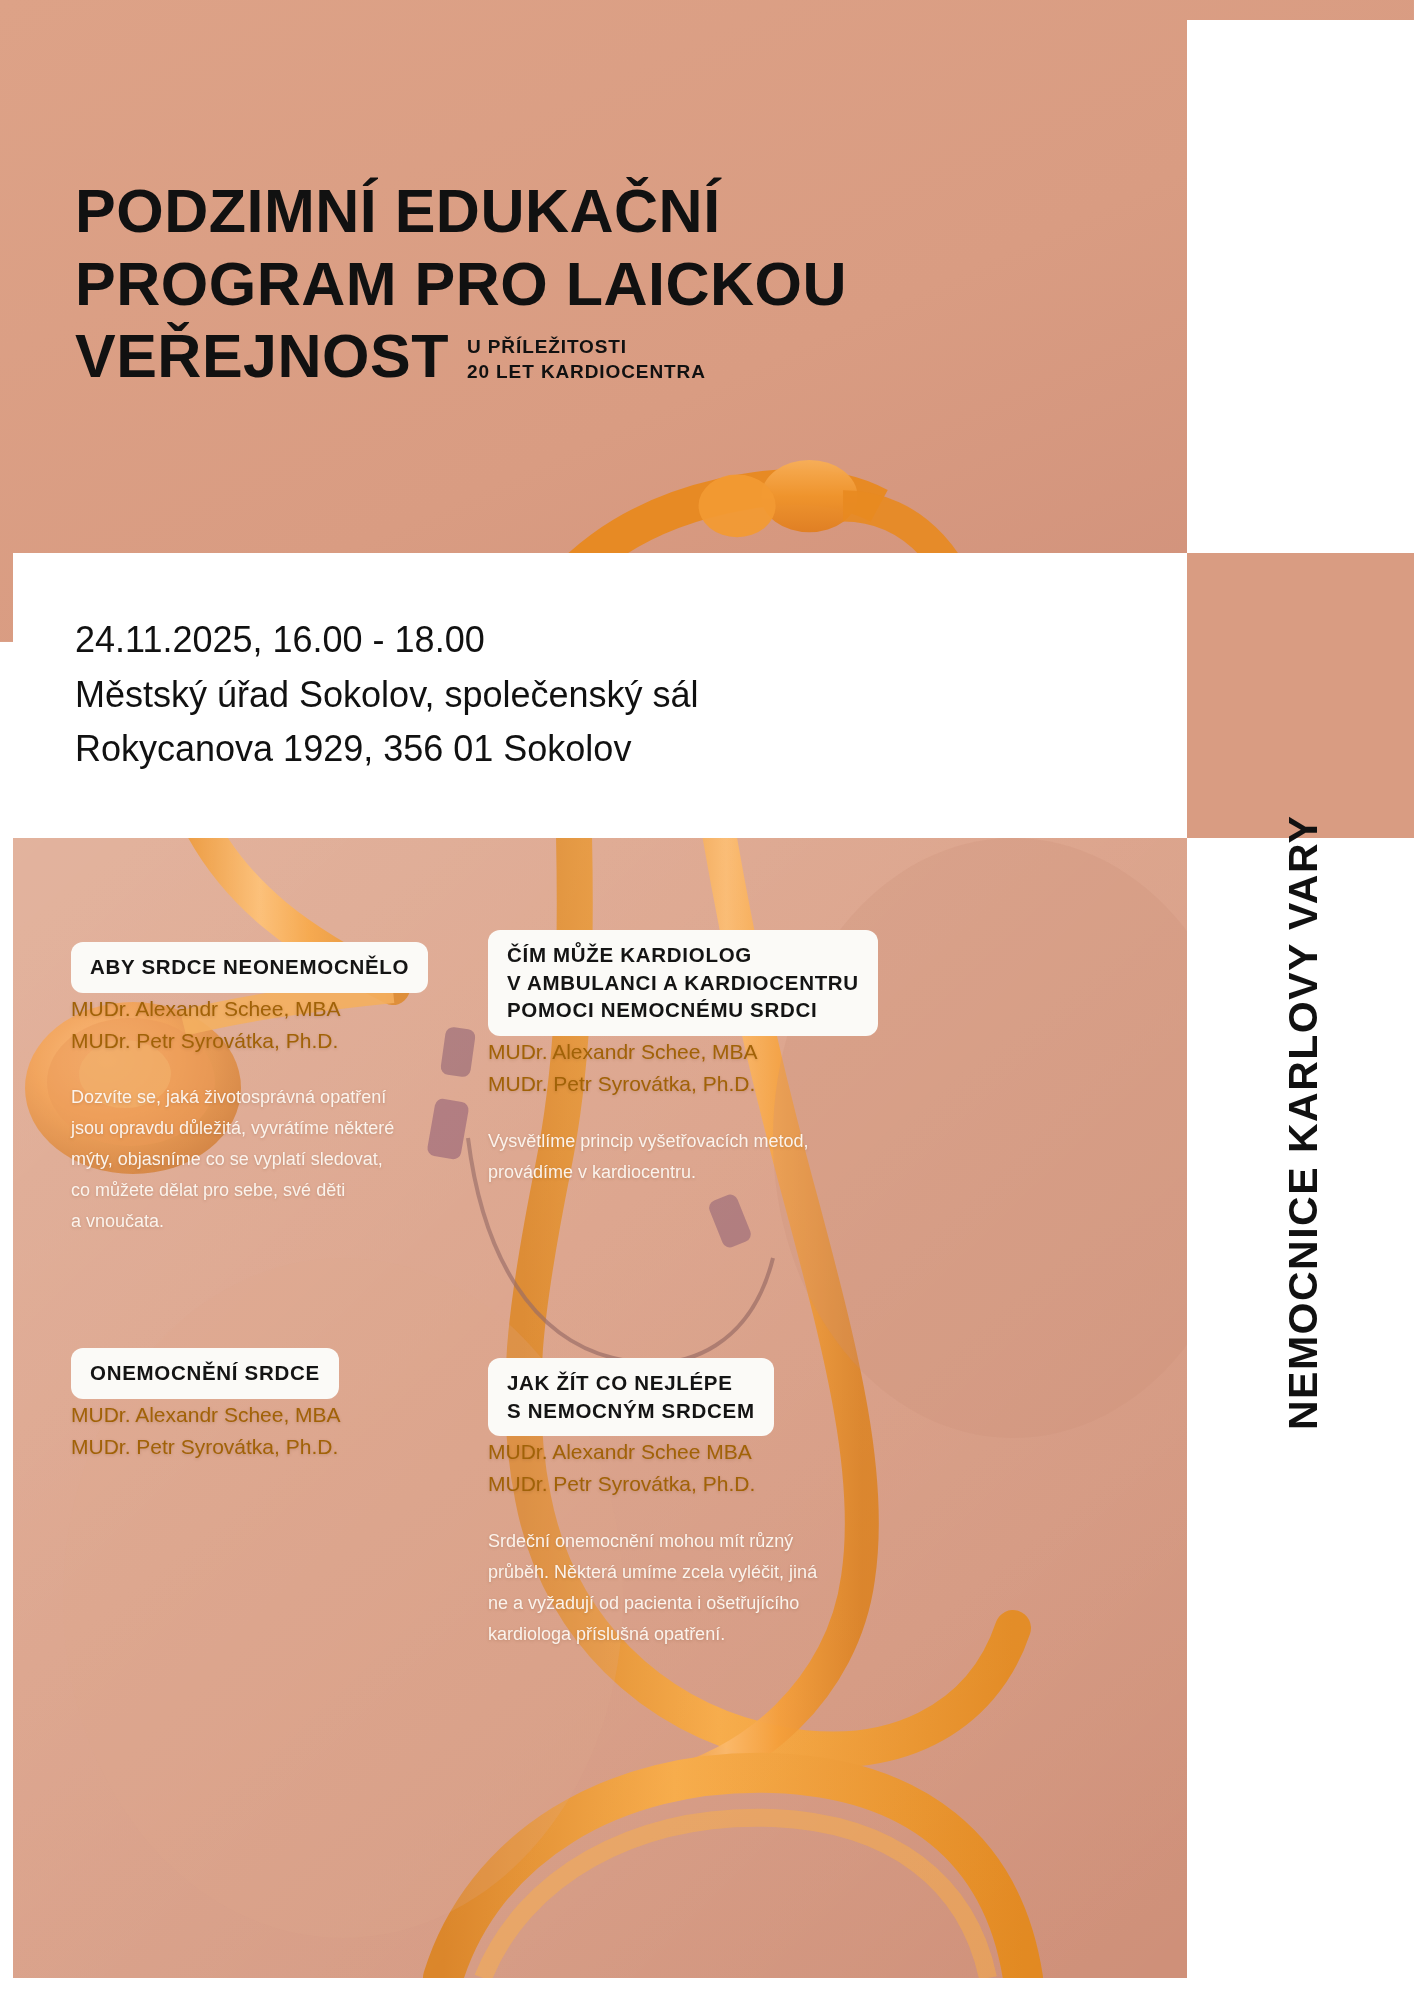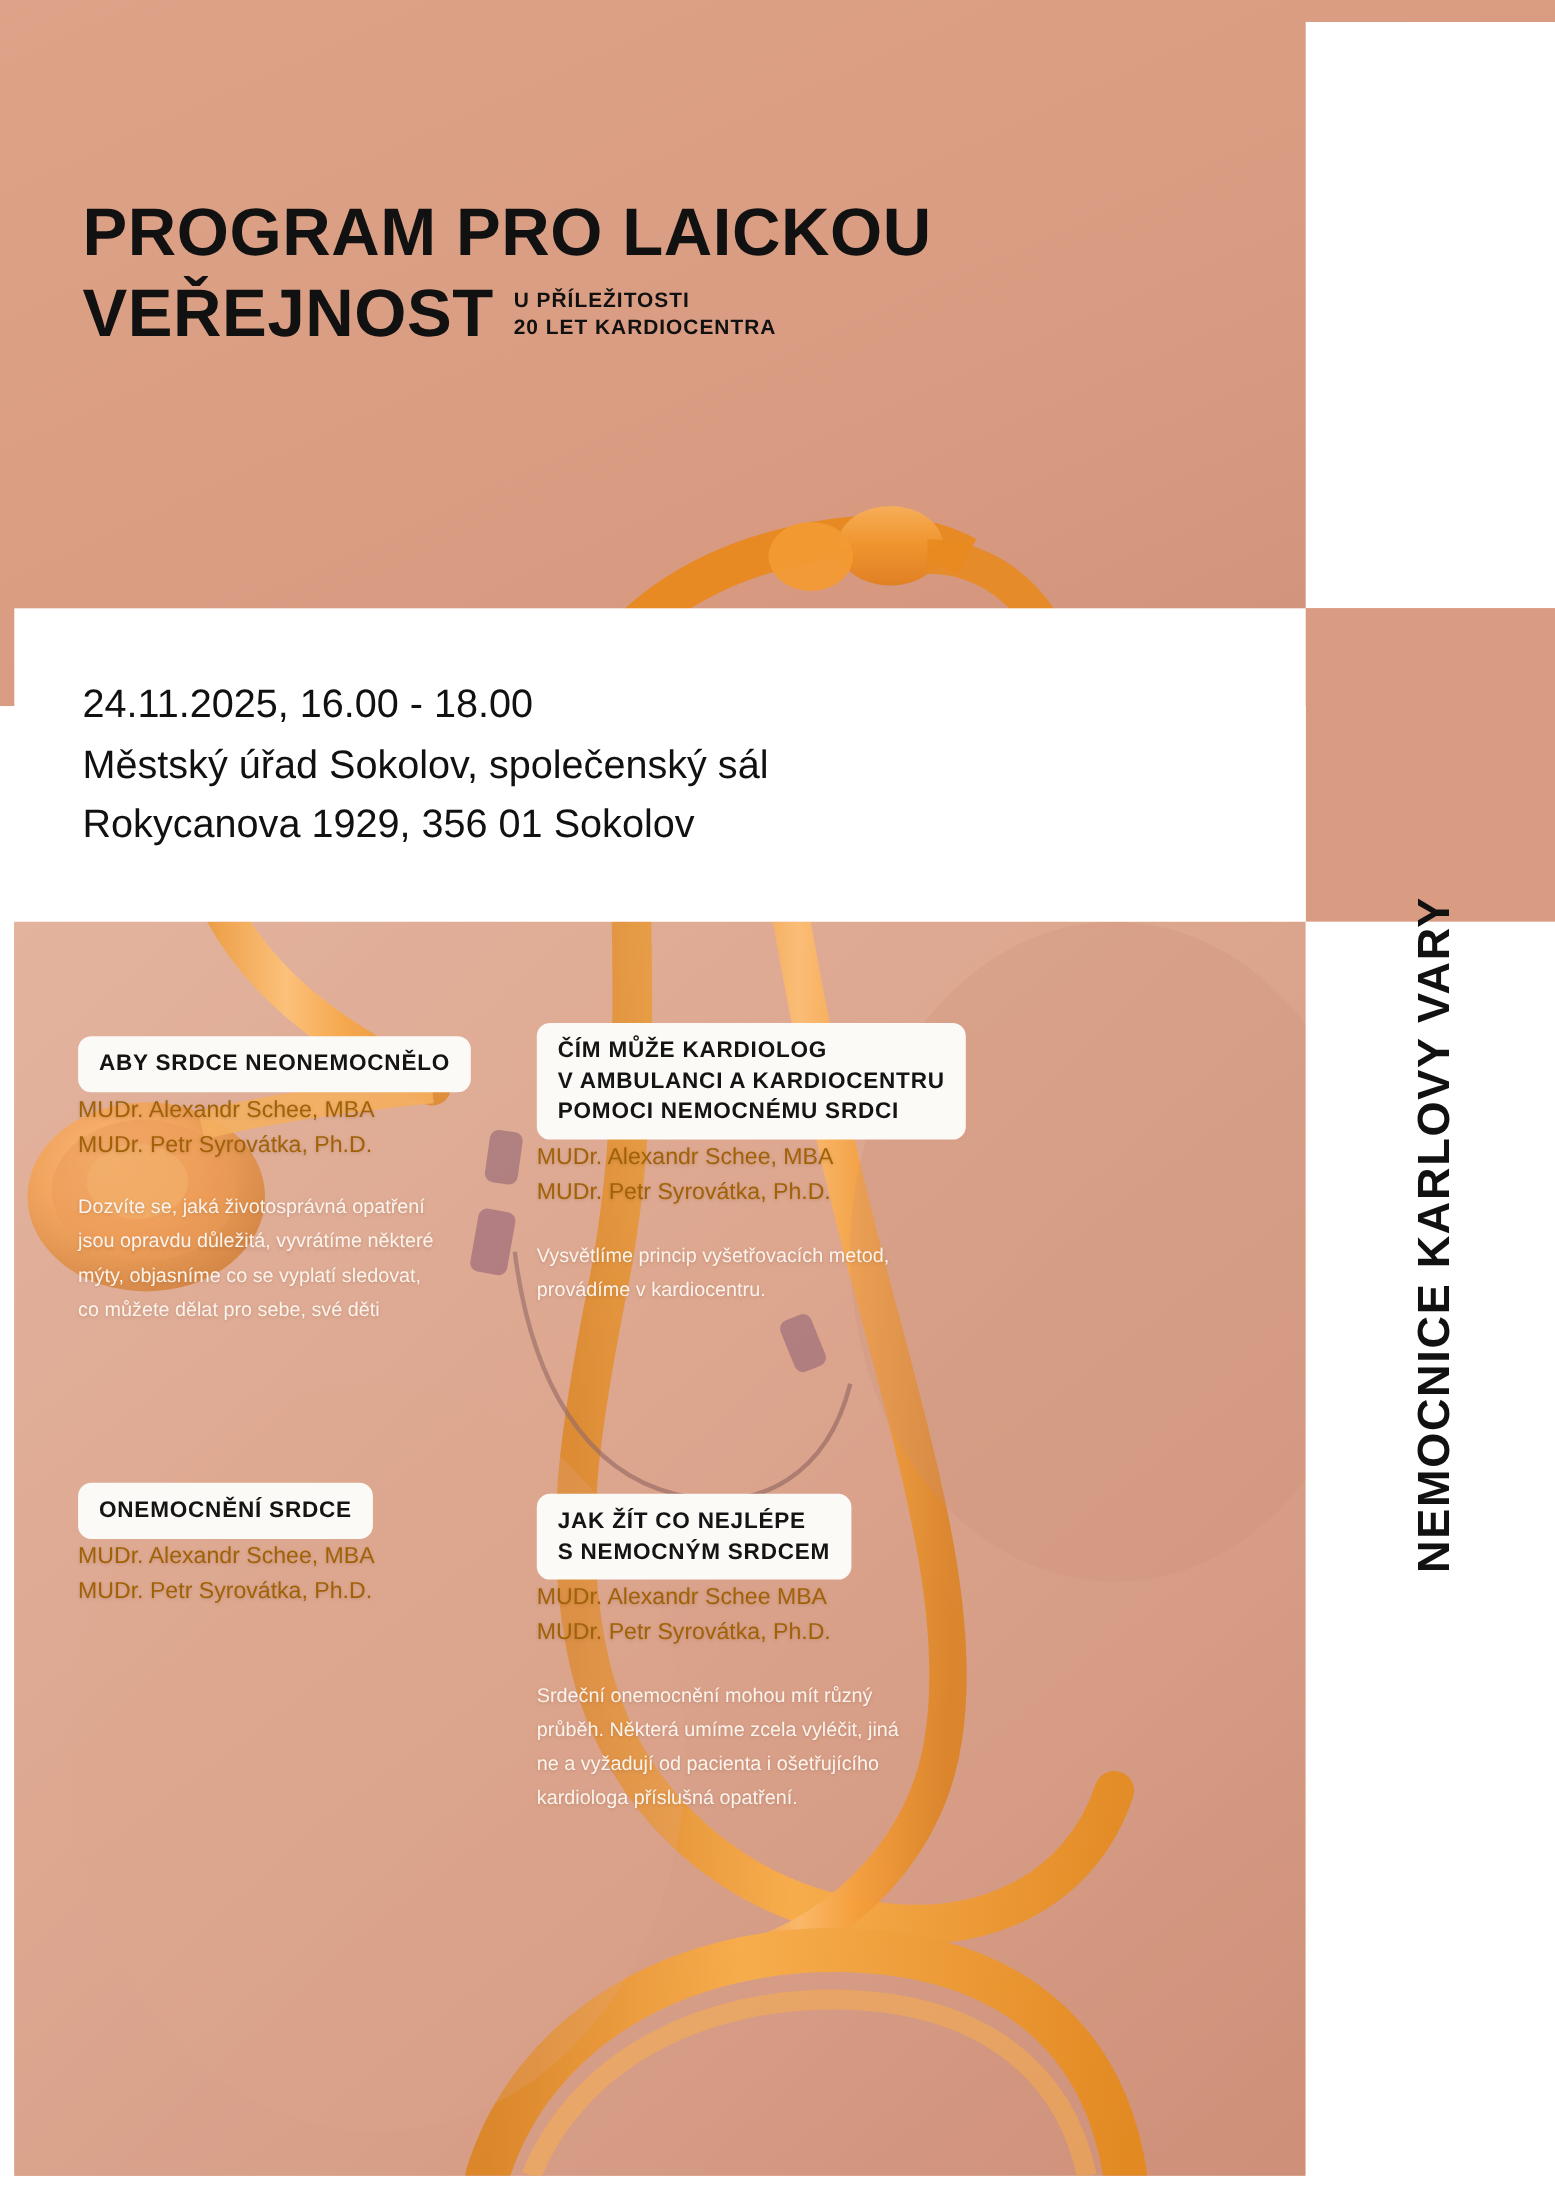--- a/index.html
+++ b/index.html
@@ -191,20 +191,21 @@
       </defs>
       <rect x="0" y="0" width="1174" height="533" fill="url(#hg)"></rect>
       <path d="M430 533 C 470 470, 520 430, 600 412 C 660 398, 700 404, 730 420" stroke="#e8891f" stroke-width="30" fill="none" opacity="0.95"></path>
       <ellipse cx="672" cy="412" rx="40" ry="30" fill="url(#og1)" opacity="0.98"></ellipse>
       <ellipse cx="612" cy="420" rx="32" ry="26" fill="#f29a33" opacity="0.95"></ellipse>
       <path d="M700 420 C 760 420, 800 470, 810 533" stroke="#e88a20" stroke-width="26" fill="none" opacity="0.9"></path>
       <path d="M470 533 C 490 500, 520 478, 560 468" stroke="#cf7f45" stroke-width="9" fill="none" opacity="0.55"></path>
     </svg>
 
     <div id="title-block">
+      <div class="title-line">PODZIMNÍ EDUKAČNÍ</div>
       <div class="title-line">PROGRAM PRO LAICKOU</div>
       <div id="title-row3">
         <div class="title-line">VEŘEJNOST</div>
         <div id="occasion">
           <div class="occasion-line">U PŘÍLEŽITOSTI</div>
           <div class="occasion-line">20 LET KARDIOCENTRA</div>
         </div>
       </div>
     </div>
   </div>
@@ -296,20 +297,21 @@
         </div>
         <div class="presenters">
           <span>MUDr. Alexandr Schee, MBA</span>
           <span>MUDr. Petr Syrovátka, Ph.D.</span>
         </div>
         <div class="body-text">
           <span>Dozvíte se, jaká životosprávná opatření</span>
           <span>jsou opravdu důležitá, vyvrátíme některé</span>
           <span>mýty, objasníme co se vyplatí sledovat,</span>
           <span>co můžete dělat pro sebe, své děti</span>
+          <span>a vnoučata.</span>
         </div>
       </div>
 
       <div class="block" id="blk-l2">
         <div class="pill">
           <span class="pl">ONEMOCNĚNÍ SRDCE</span>
         </div>
         <div class="presenters">
           <span>MUDr. Alexandr Schee, MBA</span>
           <span>MUDr. Petr Syrovátka, Ph.D.</span>

